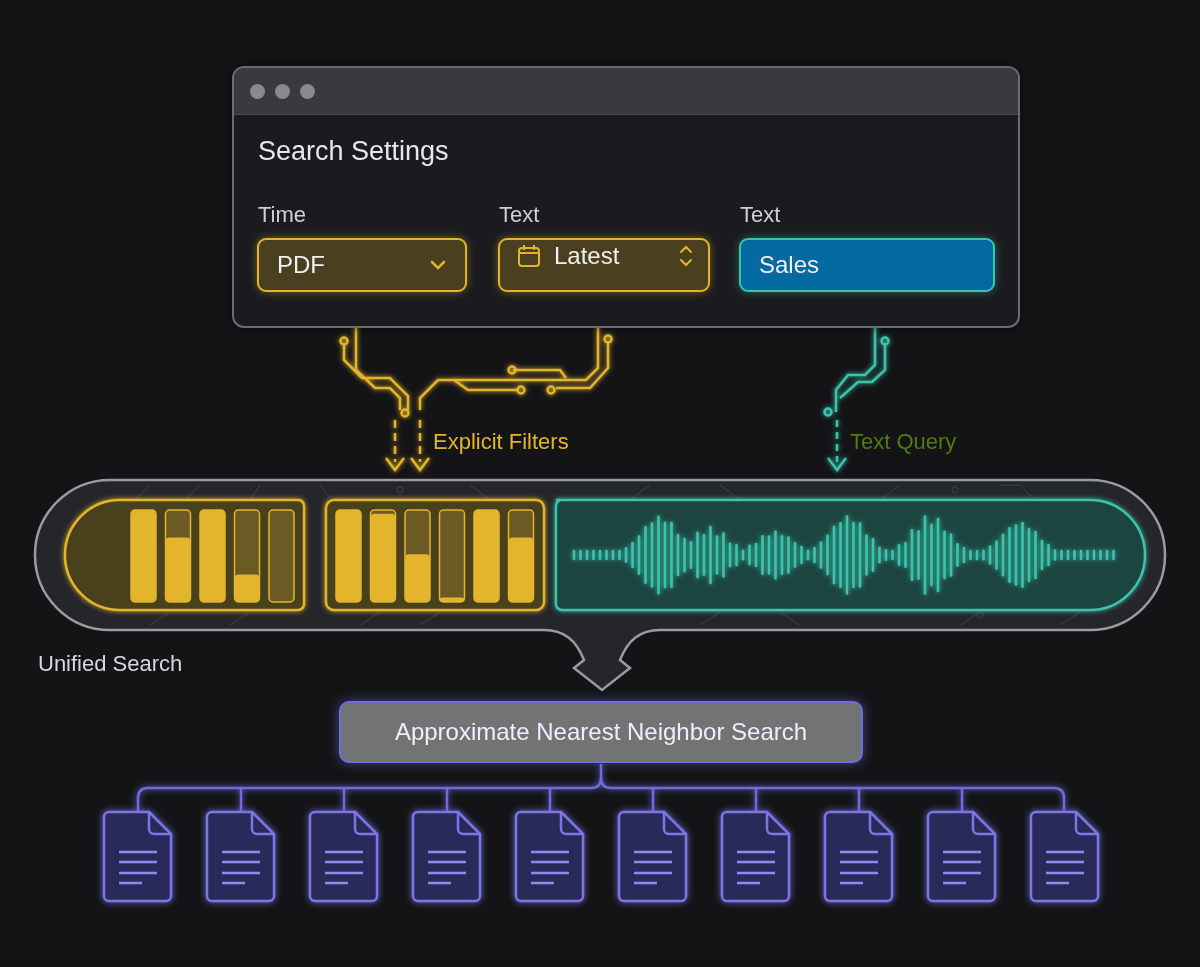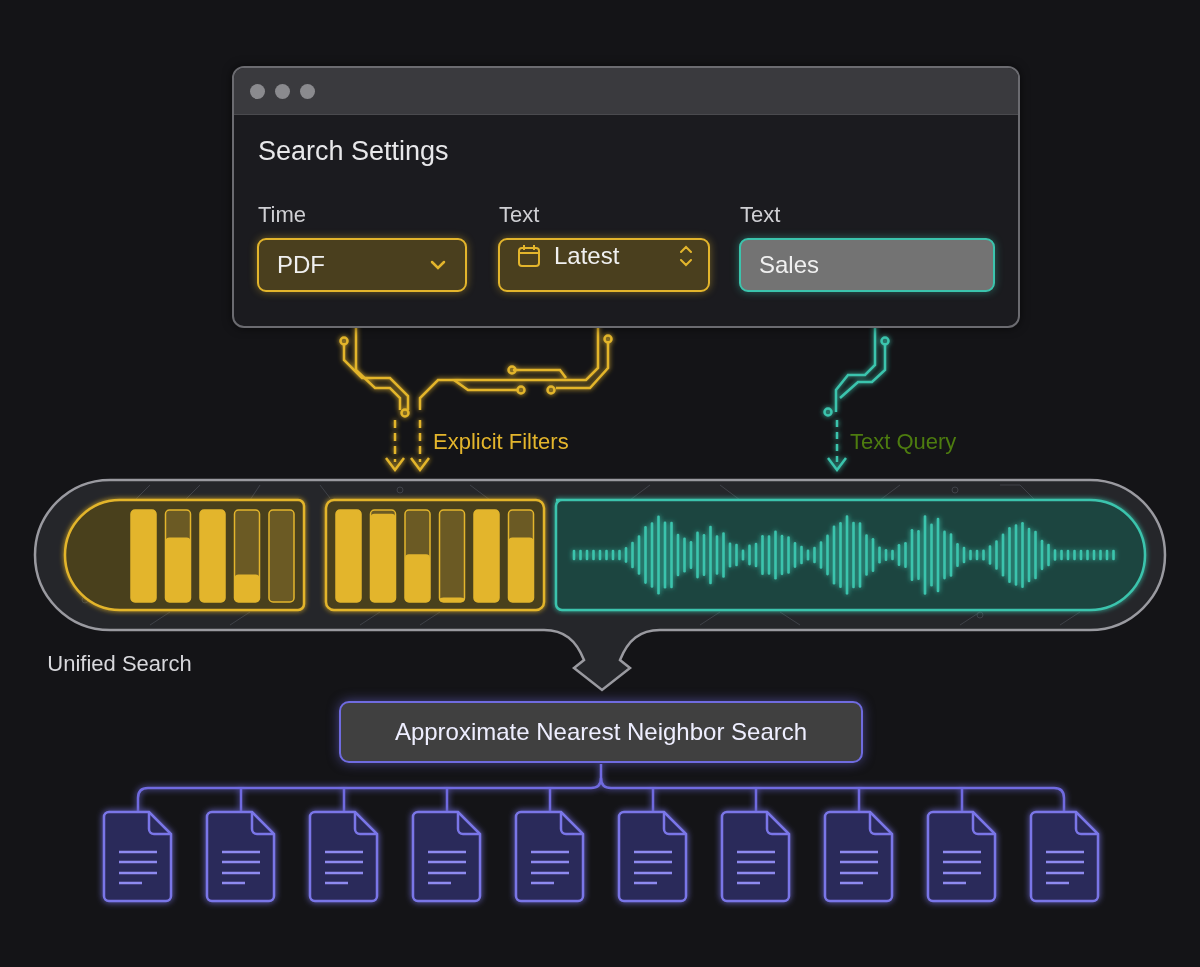--- a/index.html
+++ b/index.html
@@ -6,21 +6,21 @@
   body{width:1200px;height:967px;background:#141417;position:relative;overflow:hidden;font-family:"Liberation Sans",sans-serif;color:#e6e6e6;}
   .abs{position:absolute;}
   
   .win{left:232px;top:66px;width:784px;height:258px;border:2px solid #6b6b70;border-radius:12px;background:#1b1b1f;overflow:hidden;box-shadow:0 0 10px rgba(0,0,0,.6);}
   .titlebar{height:46px;background:#3a3a3e;border-bottom:1px solid #4a4a4e;display:flex;align-items:center;padding-left:16px;gap:10px;}
   .dot{width:15px;height:15px;border-radius:50%;background:#8a8a8e;}
   .win-title{left:24px;top:68px;font-size:27px;color:#e8e8ea;}
   .lbl{font-size:22px;color:#cfcfd3;}
   .field{height:54px;border-radius:9px;display:flex;align-items:center;box-sizing:border-box;font-size:24px;color:#f0f0f0;}
   .f-yellow{border:2.5px solid #e3b52c;background:#4a3f1e;box-shadow:0 0 8px rgba(227,181,44,.45);}
-  .f-teal{border:2.5px solid #3bc4ad;background:#737373;box-shadow:0 0 8px rgba(59,196,173,.45);}
+  .f-teal{border:2.5px solid #3bc4ad;background:#0369a1;box-shadow:0 0 8px rgba(59,196,173,.45);}
   .annot{font-size:22px;text-align:right;}
   svg{position:absolute;left:0;top:0;}
   .ann-text{font-size:24px;color:#eef;}
 </style>
 </head>
 <body>
 
 <svg width="1200" height="967" viewBox="0 0 1200 967">
   <defs>
     <filter id="glowY" x="-50%" y="-50%" width="200%" height="200%">
@@ -346,18 +346,18 @@
   <div class="abs lbl" style="left:506px;top:134px">Text</div>
   <div class="abs field f-teal" style="left:505px;top:170px;width:256px;padding:0 18px">
     <span>Sales</span>
   </div>
 </div>
 
 <div class="abs annot" style="left:433px;top:429px;color:#e3b52c">Explicit Filters</div>
 <div class="abs annot" style="left:850px;top:429px;color:#4d7c0f">Text Query</div>
 
 <div class="abs" style="left:38px;top:648px;width:163px;text-align:right;font-size:22px;line-height:31px;color:#d8d8dc">
-  <div style="text-align:center">Unified Search</div>
+  <div style="text-align:left">Unified Search</div>
 </div>
 
-<div class="abs" style="left:339px;top:701px;width:524px;height:62px;border:2.5px solid #6f6be0;border-radius:10px;background:#404040;box-sizing:border-box;display:flex;align-items:center;justify-content:center;box-shadow:0 0 12px rgba(111,107,224,.55)">
+<div class="abs" style="left:339px;top:701px;width:524px;height:62px;border:2.5px solid #6f6be0;border-radius:10px;background:#737373;box-sizing:border-box;display:flex;align-items:center;justify-content:center;box-shadow:0 0 12px rgba(111,107,224,.55)">
   <span class="ann-text">Approximate Nearest Neighbor Search</span>
 </div>
 
 </body></html>

